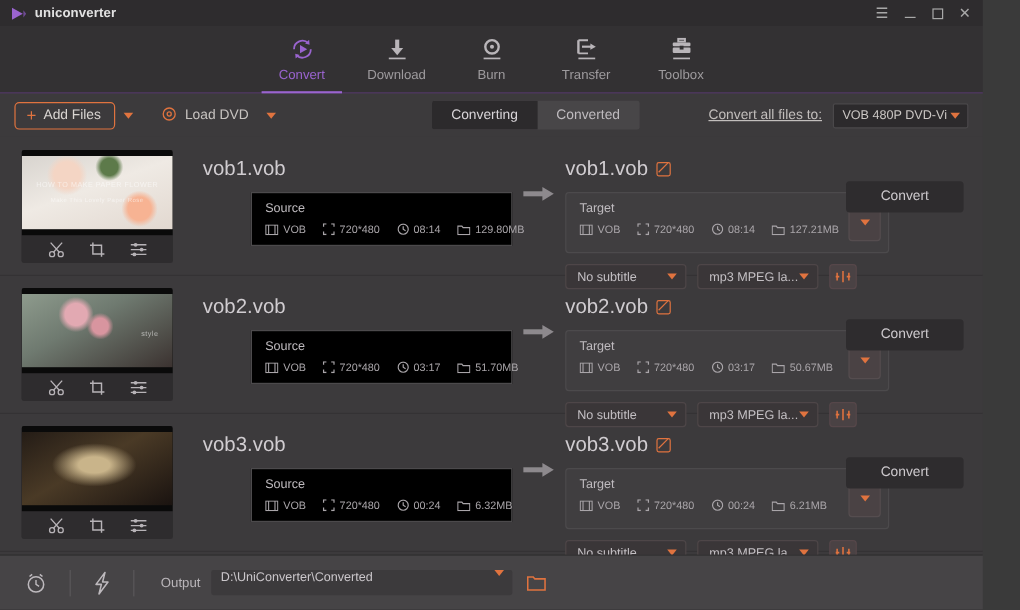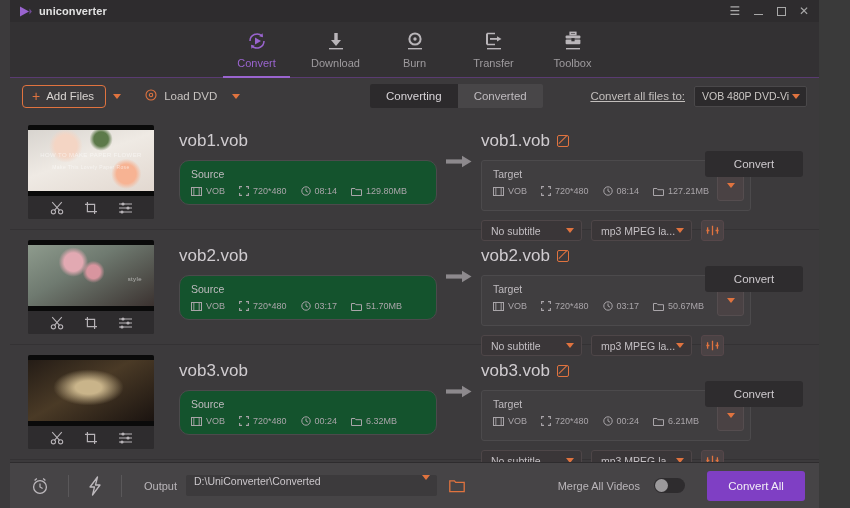--- a/index.html
+++ b/index.html
@@ -8,21 +8,21 @@
     overflow: hidden;
     background: #3a3a3a;
     font-family: "Liberation Sans", sans-serif;
     color: #c9c9c9;
     -webkit-font-smoothing: antialiased;
   }
   .app {
     position: relative;
     width: 819px; height: 508px;
     background: #3c3a3c;
-    display: flex; flex-direction: column; padding-left: 10px;
+    display: flex; flex-direction: column;
   }
 
   
   .titlebar {
     height: 22px;
     background: #2e2c2e;
     display: flex; align-items: center;
     padding: 0 4px 0 9px;
     flex: none;
   }
@@ -205,23 +205,24 @@
     width: 258px; flex: none;
     padding-top: 6px;
   }
   .file-name {
     font-size: 17px; color: #d0ccd0;
     margin-bottom: 9px;
     display: flex; align-items: center; gap: 7px;
   }
   .info-box {
     border: 1px solid #4c4a4c;
-    border-radius: 10px;
+    border-radius: 0;
     padding: 7px 10px 8px 11px;
-    background: #14532d;
+    background: #000000;
+    margin-left: 40px;
   }
   .info-title { font-size: 10.5px; color: #bfbbbf; margin-bottom: 6px; }
   .info-meta {
     display: flex; align-items: center;
     font-size: 9px; color: #a9a5a9;
     gap: 0;
   }
   .meta {
     display: flex; align-items: center; gap: 4px;
     white-space: nowrap;
@@ -910,22 +911,15 @@
     <div class="out-path">
       <span>D:\UniConverter\Converted</span>
       <span class="caret"></span>
     </div>
     <span class="folder-icon">
       <svg width="17" height="14" viewBox="0 0 17 14">
           <path d="M0.8 12.6V1.8h4.6l1.3 1.6h8.5v9.2z" fill="none" stroke="#e0733f" stroke-width="1.3"></path>
         </svg>
     </span>
 
-    <div class="bb-right">
-      <span class="merge-label">Merge All Videos</span>
-      <div class="toggle">
-          <span class="knob"></span>
-        </div>
-      <div class="convert-all">Convert All</div>
-    </div>
   </div>
 
 </div>
 
 </body></html>

